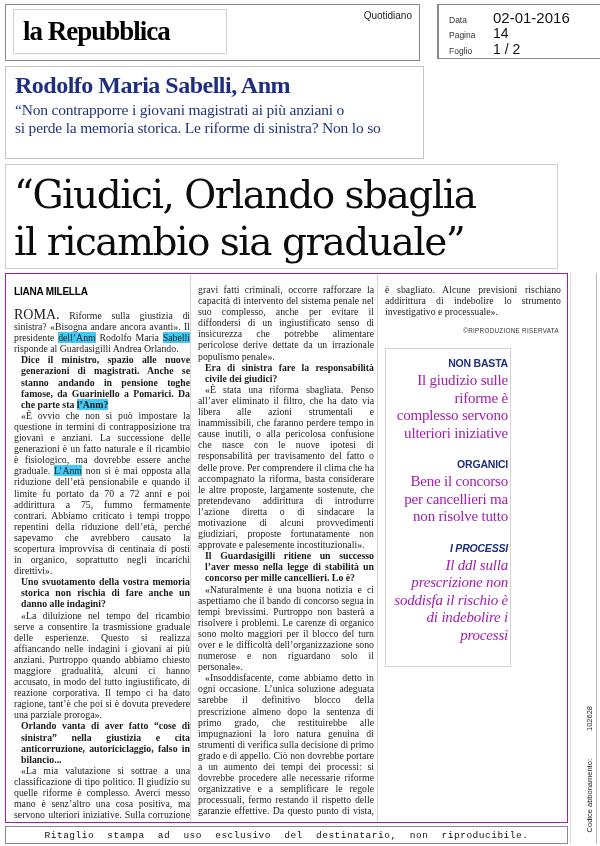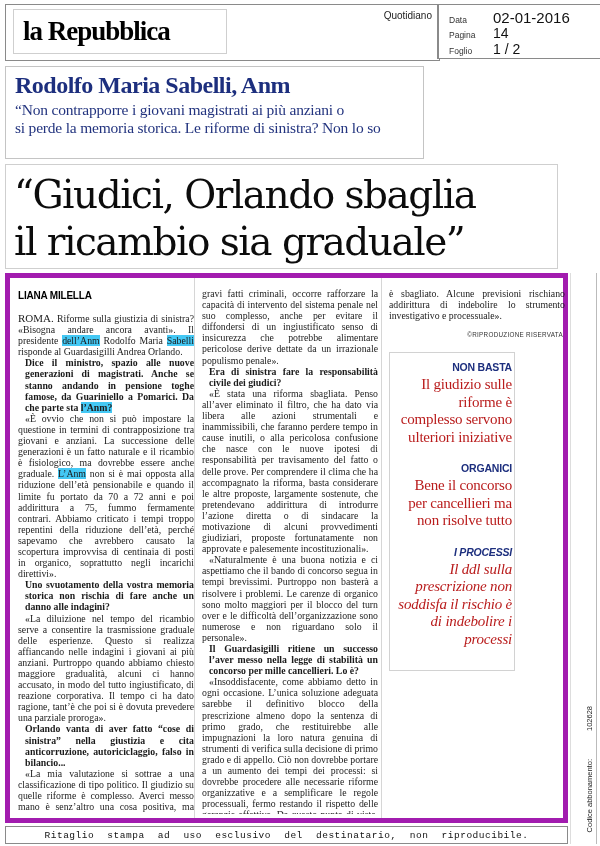--- a/index.html
+++ b/index.html
@@ -1,20 +1,20 @@
 <!DOCTYPE html>
 <html lang="it"><head>
 <meta charset="utf-8">
 <style>
   html,body{margin:0;padding:0;background:#ffffff;}
   .page{position:relative;width:600px;height:846px;background:#fff;overflow:hidden;
         font-family:"Liberation Serif",serif;color:#1b1b1b;}
 
   
-  .hdr-left{position:absolute;left:5px;top:4px;width:413px;height:55px;border:1px solid #8a8a8a;background:#fff;padding-left:20px;}
+  .hdr-left{position:absolute;left:5px;top:4px;width:413px;height:55px;border:1px solid #8a8a8a;background:#fff;}
   .logo-box{position:absolute;left:7px;top:4px;width:214px;height:45px;border:1px solid #cfcfcf;
             display:flex;align-items:center;padding-left:9px;box-sizing:border-box;}
   .logo{font-family:"Liberation Serif",serif;font-weight:bold;font-size:27px;letter-spacing:-1px;color:#000;}
   .quotidiano{position:absolute;right:7px;top:5px;font-family:"Liberation Sans",sans-serif;font-size:10px;color:#222;}
   .hdr-right{position:absolute;left:425px;top:4px;width:170px;height:55px;border:1px solid #8a8a8a;
              border-left:2px solid #8a8a8a;background:#fff;padding:4px 0 0 10px;box-sizing:border-box;margin-left:12px;}
   .fld-row{display:flex;align-items:baseline;height:16px;}
   .fld-label{width:44px;font-family:"Liberation Sans",sans-serif;font-size:8.5px;color:#333;}
   .fld-value{font-family:"Liberation Sans",sans-serif;font-size:14px;color:#111;}
 
@@ -24,45 +24,45 @@
   .kicker-title{font-family:"Liberation Serif",serif;font-weight:bold;font-size:24px;letter-spacing:-0.5px;color:#1d2f7e;}
   .kicker-quote{margin-top:2px;font-family:"Liberation Serif",serif;font-size:15.5px;line-height:18px;
                 color:#23347f;letter-spacing:-0.2px;}
 
   
   .headline-box{position:absolute;left:5px;top:164px;width:553px;height:105px;border:1px solid #cfcfcf;
                 padding:6px 12px 0 8px;box-sizing:border-box;}
   .headline{font-family:"DejaVu Serif",serif;font-size:39px;line-height:47px;letter-spacing:-1.5px;color:#0c0c0c;}
 
   
-  .article-box{position:absolute;left:5px;top:273px;width:563px;height:550px;border:5px solid #a21caf;
+  .article-box{position:absolute;left:5px;top:273px;width:563px;height:550px;border:1px solid #a21caf;
                box-sizing:border-box;background:#fff;}
   .col{position:absolute;top:10px;bottom:4px;width:176px;overflow:hidden;}
   .col0{left:8px;}
   .col1{left:192px;}
   .col2{left:379px;}
   .colsep{position:absolute;top:0;bottom:0;width:1px;background:#d6d6d6;}
   .sep1{left:184px;}.sep2{left:371px;}
   .byline{font-family:"Liberation Sans",sans-serif;font-weight:bold;font-size:10px;letter-spacing:-0.2px;
           color:#000;margin:2px 0 12px 0;}
   .para{margin:0;font-size:9.8px;line-height:11.1px;text-align:justify;color:#1b1b1b;}
   .para.q{font-weight:bold;padding-left:7px;}
   .para.a{text-indent:7px;}
   .hl{background:#44c8f4;}
-  .sc{font-size:11px;}
+  .sc{font-size:14px;}
   .copyright{font-family:"Liberation Sans",sans-serif;font-size:6.3px;letter-spacing:0.3px;color:#333;
              text-align:right;margin:10px 2px 0 0;}
 
   
   .sidebar{margin-top:14px;width:126px;border:1px solid #d2d2d2;padding:8px 2px 8px 4px;box-sizing:border-box;text-align:right;}
   .sb-item{margin-bottom:16px;}
   .sb-item:last-child{margin-bottom:14px;font-style:italic;}
   .sb-label{font-family:"Liberation Sans",sans-serif;font-weight:bold;font-size:10.5px;letter-spacing:-0.2px;
             color:#1d2f7e;margin-bottom:3px;}
-  .sb-text{font-family:"Liberation Serif",serif;font-size:15px;line-height:17.5px;color:#b91c1c;letter-spacing:-0.2px;}
+  .sb-text{font-family:"Liberation Serif",serif;font-size:15px;line-height:17.5px;color:#a21caf;letter-spacing:-0.2px;}
 
   
   .footer-bar{position:absolute;left:5px;top:826px;width:563px;height:18px;border:1px solid #8a8a8a;
               box-sizing:border-box;display:flex;align-items:center;justify-content:center;}
   .footer-text{font-family:"Liberation Mono",monospace;font-size:9.5px;color:#111;white-space:nowrap;
                word-spacing:7px;letter-spacing:0.5px;}
   .code-cell{position:absolute;left:570px;top:273px;width:27px;height:571px;border-right:1px solid #bbb;border-left:1px solid #ddd;box-sizing:border-box;}
   .vert-code{position:absolute;right:6px;bottom:14px;writing-mode:vertical-rl;transform:rotate(180deg);
              font-family:"Liberation Sans",sans-serif;font-size:7.5px;color:#222;white-space:nowrap;}
   .vert-code .gap{display:inline-block;height:28px;}
@@ -123,22 +123,22 @@
           <p class="para q"><span>Orlando vanta di aver fatto “cose di sinistra” nella giustizia e cita anticorruzione, autoriciclaggio, falso in bilancio...</span></p>
           <p class="para a"><span>«La mia valutazione si sottrae a una classificazione di tipo politico. Il giudizio su quelle riforme è complesso. Averci messo mano è senz’altro una cosa positiva, ma servono ulteriori iniziative. Sulla corruzione bisogna rafforzare gli strumenti di indagine. Quanto all’autoriciclaggio, è un reato che si attendeva da anni, ma la previsione di non punibilità per i beni destinati a uso personale rischia di introdurre incertezze applicative. A fronte del ripetersi di</span></p>
         </div>
     </div>
 
     <div class="col col1">
       <div>
           <p class="para cont"><span>gravi fatti criminali, occorre rafforzare la capacità di intervento del sistema penale nel suo complesso, anche per evitare il diffondersi di un ingiustificato senso di insicurezza che potrebbe alimentare pericolose derive dettate da un irrazionale populismo penale».</span></p>
           <p class="para q"><span>Era di sinistra fare la responsabilità civile dei giudici?</span></p>
           <p class="para a"><span>«È stata una riforma sbagliata. Penso all’aver eliminato il filtro, che ha dato via libera alle azioni strumentali e inammissibili, che faranno perdere tempo in cause inutili, o alla pericolosa confusione che nasce con le nuove ipotesi di responsabilità per travisamento del fatto o delle prove. Per comprendere il clima che ha accompagnato la riforma, basta considerare le altre proposte, largamente sostenute, che pretendevano addirittura di introdurre l’azione diretta o di sindacare la motivazione di alcuni provvedimenti giudiziari, proposte fortunatamente non approvate e palesemente incostituzionali».</span></p>
+          <p class="para q"><span>Il Guardasigilli ritiene un successo l’aver messo nella legge di stabilità un concorso per mille cancellieri. Lo è?</span></p>
           <p class="para a"><span>«Naturalmente è una buona notizia e ci aspettiamo che il bando di concorso segua in tempi brevissimi. Purtroppo non basterà a risolvere i problemi. Le carenze di organico sono molto maggiori per il blocco del turn over e le difficoltà dell’organizzazione sono numerose e non riguardano solo il personale».</span></p>
-          <p class="para q"><span>Il Guardasigilli ritiene un successo l’aver messo nella legge di stabilità un concorso per mille cancellieri. Lo è?</span></p>
           <p class="para a"><span>«Insoddisfacente, come abbiamo detto in ogni occasione. L’unica soluzione adeguata sarebbe il definitivo blocco della prescrizione almeno dopo la sentenza di primo grado, che restituirebbe alle impugnazioni la loro natura genuina di strumenti di verifica sulla decisione di primo grado e di appello. Ciò non dovrebbe portare a un aumento dei tempi dei processi: si dovrebbe procedere alle necessarie riforme organizzative e a semplificare le regole processuali, fermo restando il rispetto delle garanzie effettive. Da questo punto di vista, il disegno di riforma del codice di procedura penale, in parte è insufficiente, in parte</span></p>
         </div>
     </div>
 
     <div class="col col2">
       <div>
           <p class="para cont"><span>è sbagliato. Alcune previsioni rischiano addirittura di indebolire lo strumento investigativo e processuale».</span></p>
         </div>
       <div class="copyright">©RIPRODUZIONE RISERVATA</div>
       <div class="sidebar">

